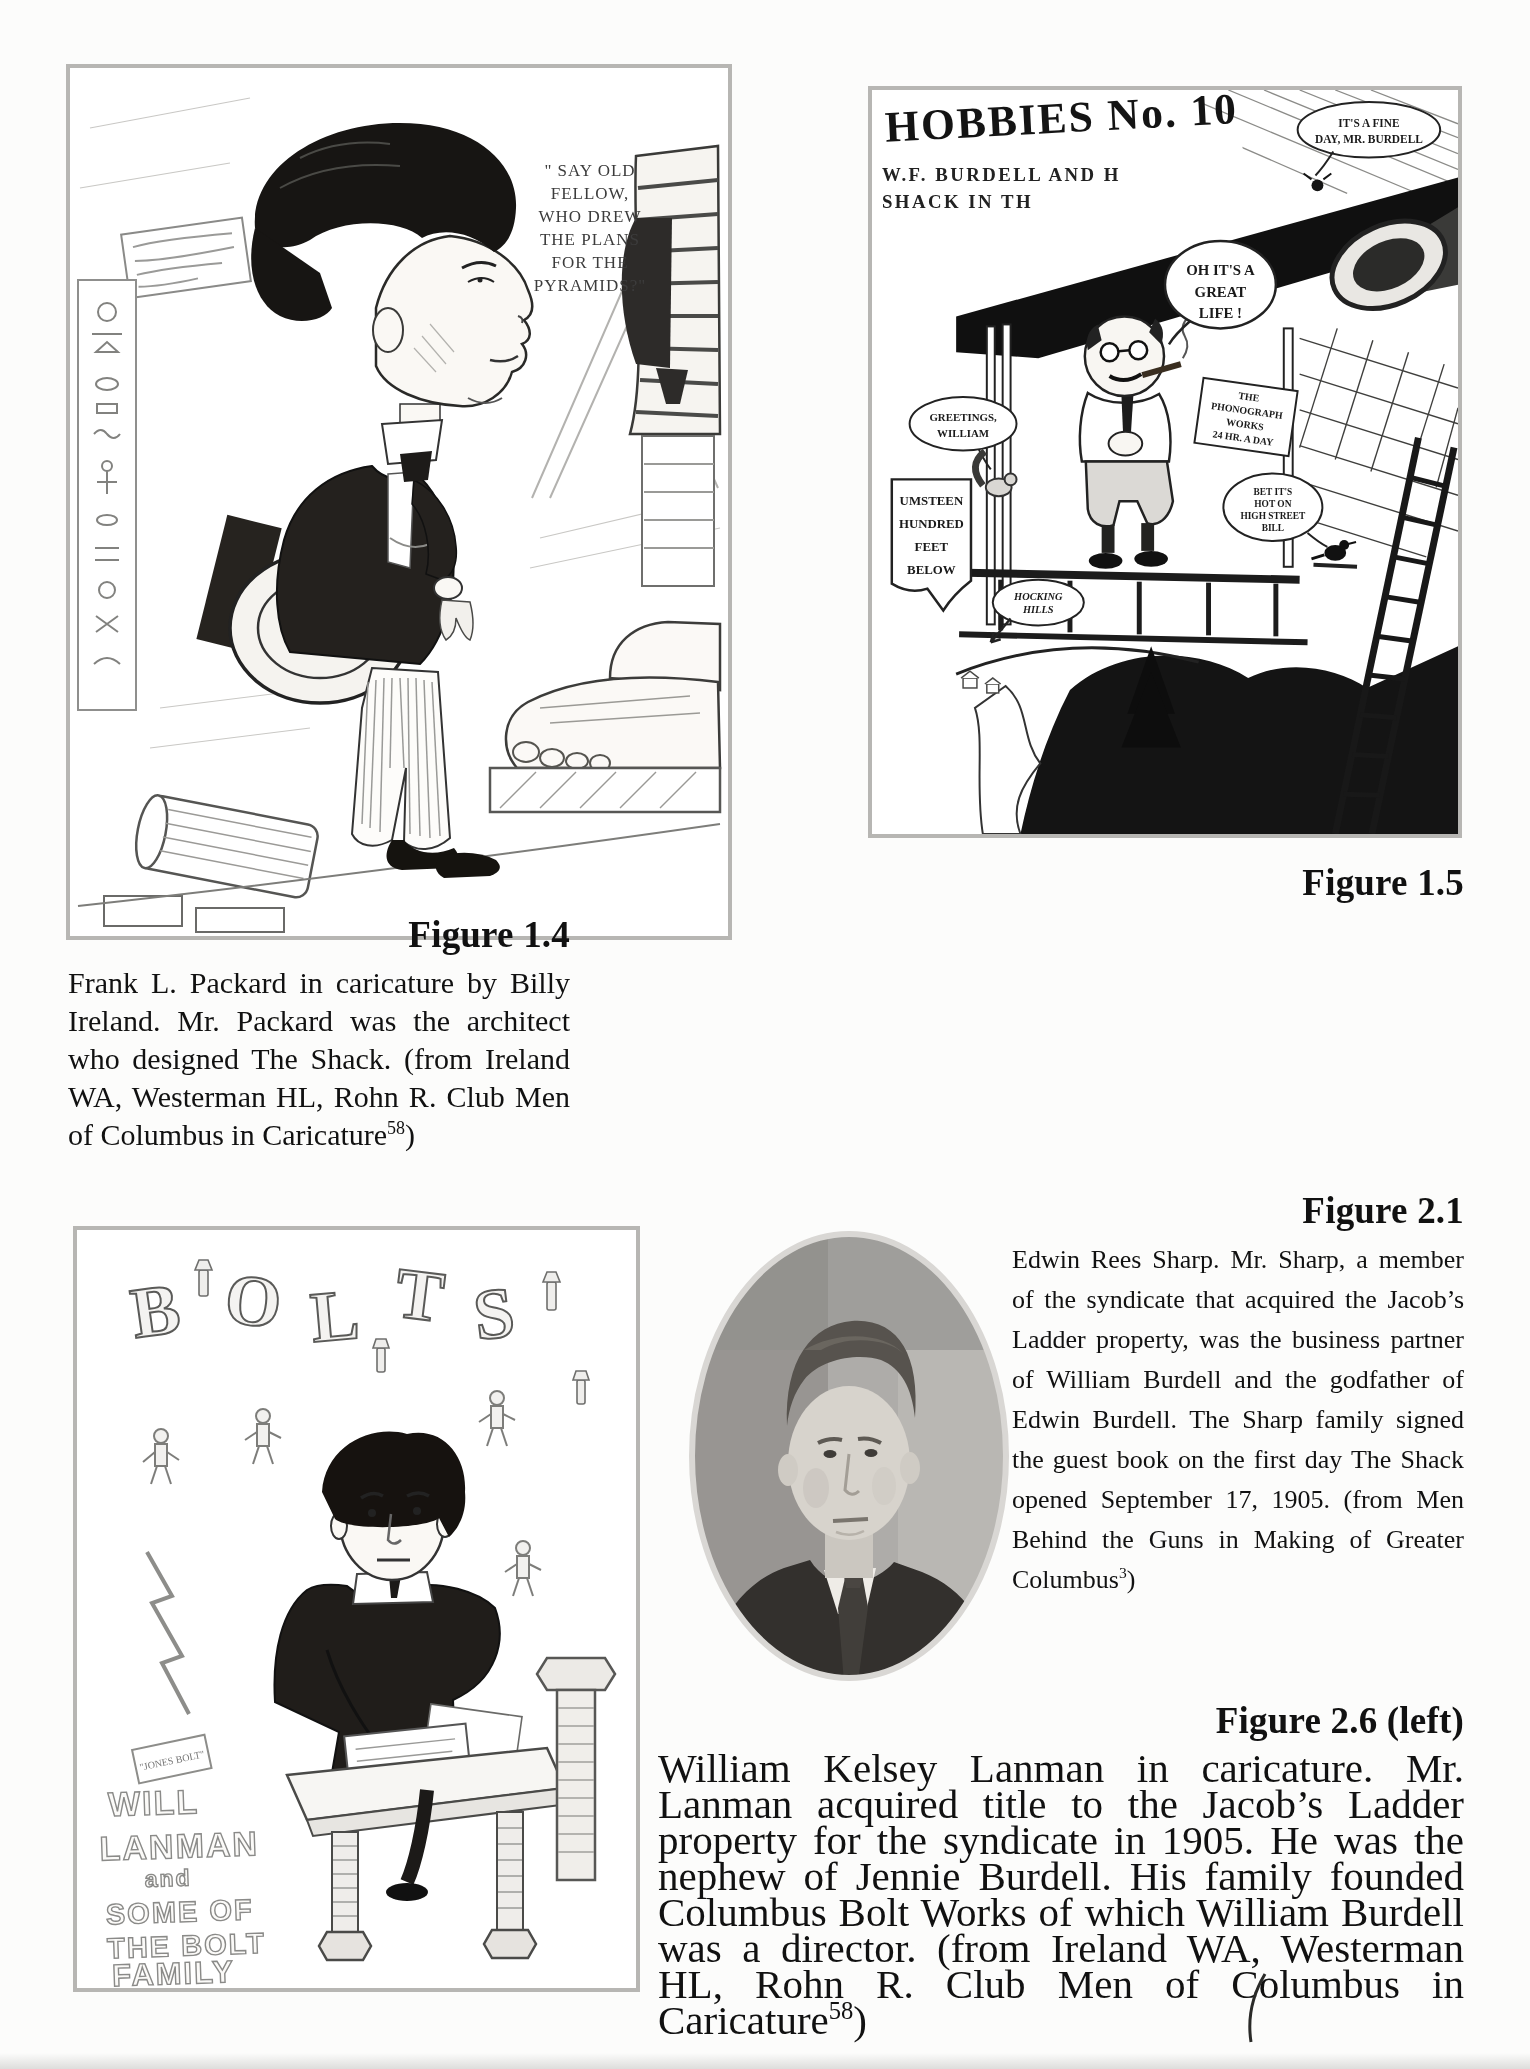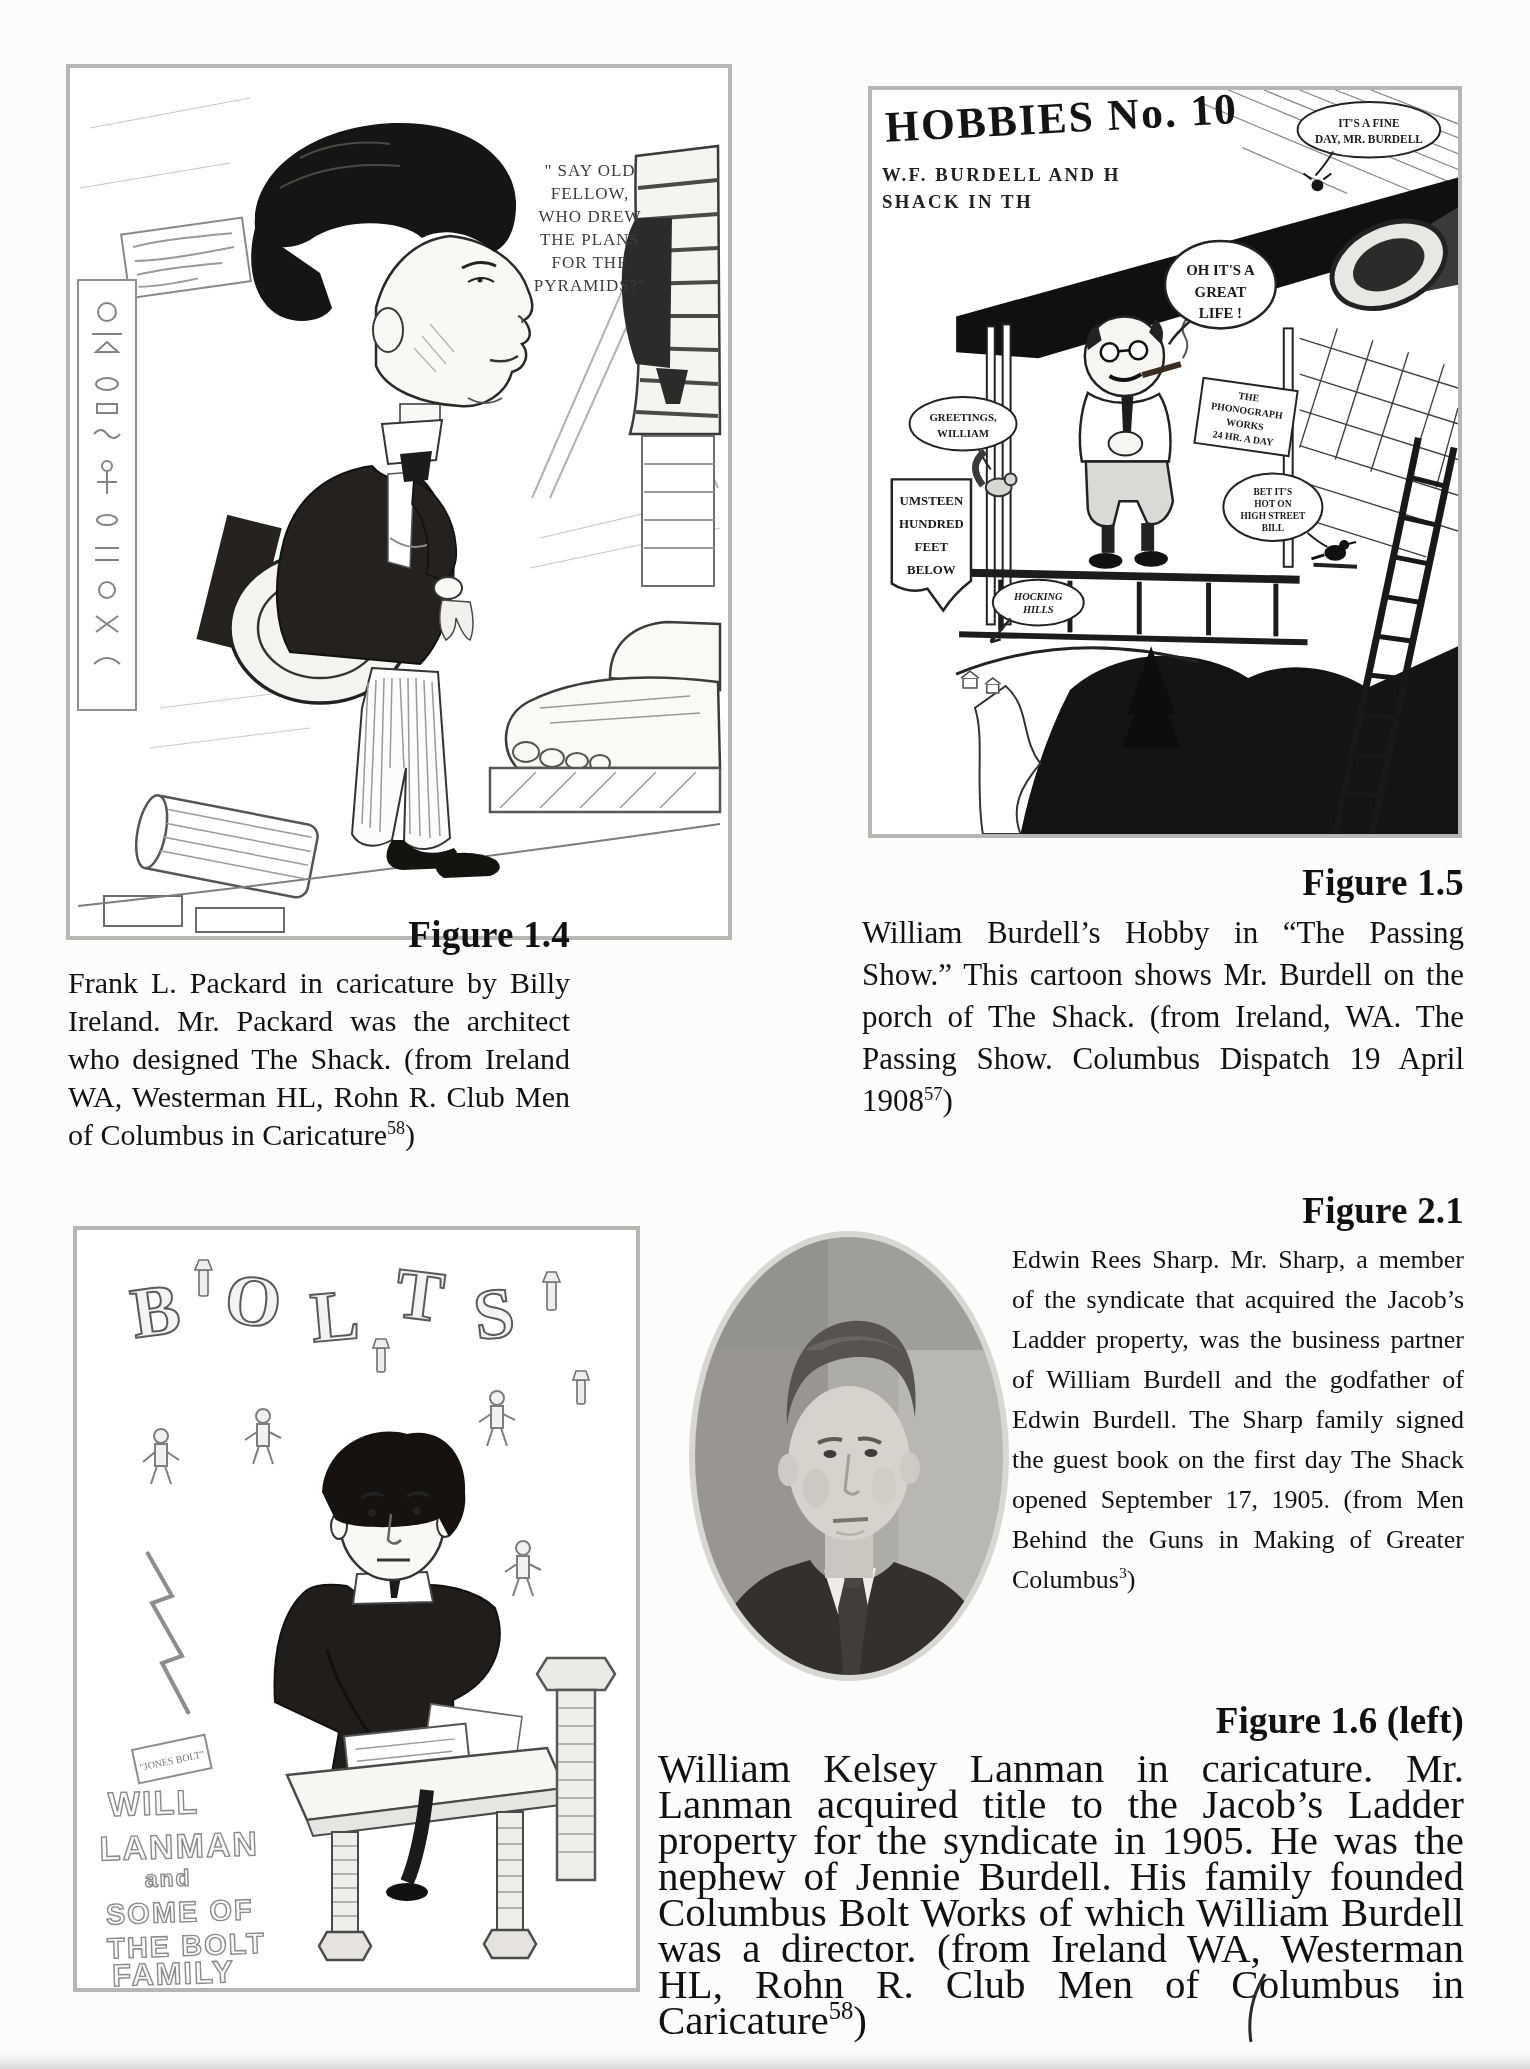--- a/index.html
+++ b/index.html
@@ -396,21 +396,20 @@
     </svg>
   </div>
 
   <div class="caption" id="cap14" style="left:68px;top:914px;width:502px;">
     <div class="fig-heading">Figure 1.4</div>
     <p class="fig-text"><span>Frank L. Packard in caricature by Billy Ireland. Mr. Packard was the architect who designed The Shack. (from Ireland WA, Westerman HL, Rohn R. Club Men of Columbus in Caricature</span><sup class="fnref">58</sup><span>)</span></p>
   </div>
 
   <div class="caption" id="cap15" style="left:862px;top:862px;width:602px;">
     <div class="fig-heading">Figure 1.5</div>
-    <p class="fig-text"><span>William Burdell’s Hobby in “The Passing Show.” This cartoon shows Mr. Burdell on the porch of The Shack. (from Ireland, WA. The Passing Show. Columbus Dispatch 19 April 1908</span><sup class="fnref">57</sup><span>)</span></p>
   </div>
 
   <div class="img-frame" style="left:73px;top:1226px;width:567px;height:766px;">
     <svg viewBox="0 0 559 758" preserveAspectRatio="none">
 
       <g>
         <text class="bolts-letter" x="58" y="108" transform="rotate(-8 58 108)">B</text>
         <text class="bolts-letter" x="146" y="92" transform="rotate(6 146 92)">O</text>
         <text class="bolts-letter" x="236" y="112" transform="rotate(-5 236 112)">L</text>
         <text class="bolts-letter" x="316" y="86" transform="rotate(7 316 86)">T</text>
@@ -602,21 +601,21 @@
       <ellipse cx="161" cy="226" rx="157" ry="222" fill="none" stroke="#d9d7d4" stroke-width="6"></ellipse>
     </svg>
   </div>
 
   <div class="caption" id="cap17" style="left:1012px;top:1190px;width:452px;">
     <div class="fig-heading">Figure 2.1</div>
     <p class="fig-text"><span>Edwin Rees Sharp. Mr. Sharp, a member of the syndicate that acquired the Jacob’s Ladder property, was the business partner of William Burdell and the godfather of Edwin Burdell. The Sharp family signed the guest book on the first day The Shack opened September 17, 1905. (from Men Behind the Guns in Making of Greater Columbus</span><sup class="fnref">3</sup><span>)</span></p>
   </div>
 
   <div class="caption" id="cap16" style="left:658px;top:1700px;width:806px;">
-    <div class="fig-heading">Figure 1.6 (left)</div>
+    <div class="fig-heading">Figure 2.6 (left)</div>
     <p class="fig-text"><span>William Kelsey Lanman in caricature. Mr. Lanman acquired title to the Jacob’s Ladder property for the syndicate in 1905. He was the nephew of Jennie Burdell. His family founded Columbus Bolt Works of which William Burdell was a director. (from Ireland WA, Westerman HL, Rohn R. Club Men of Columbus in Caricature</span><sup class="fnref">58</sup><span>)</span></p>
   </div>
 
   <svg style="position:absolute;left:1235px;top:1972px;" width="42" height="72" viewBox="0 0 42 72">
     <path d="M30,2 C18,22 12,44 16,70" fill="none" stroke="#2a2a28" stroke-width="3"></path>
   </svg>
 
   <div class="page-bottom-edge"></div>
 </div>
 

